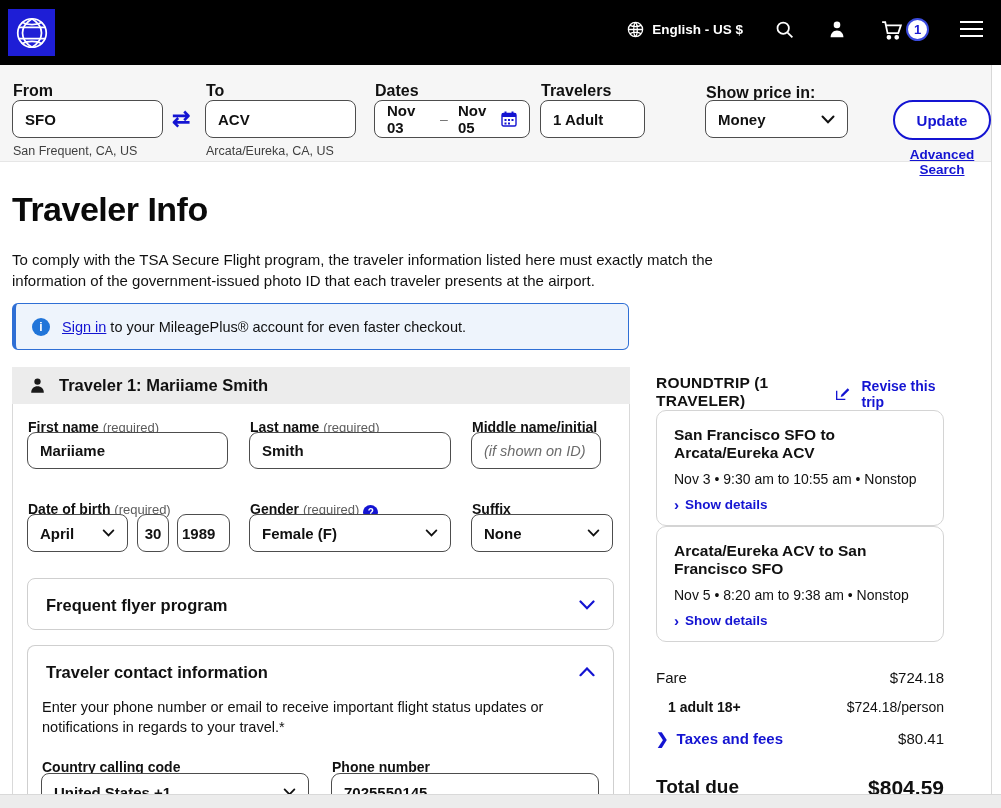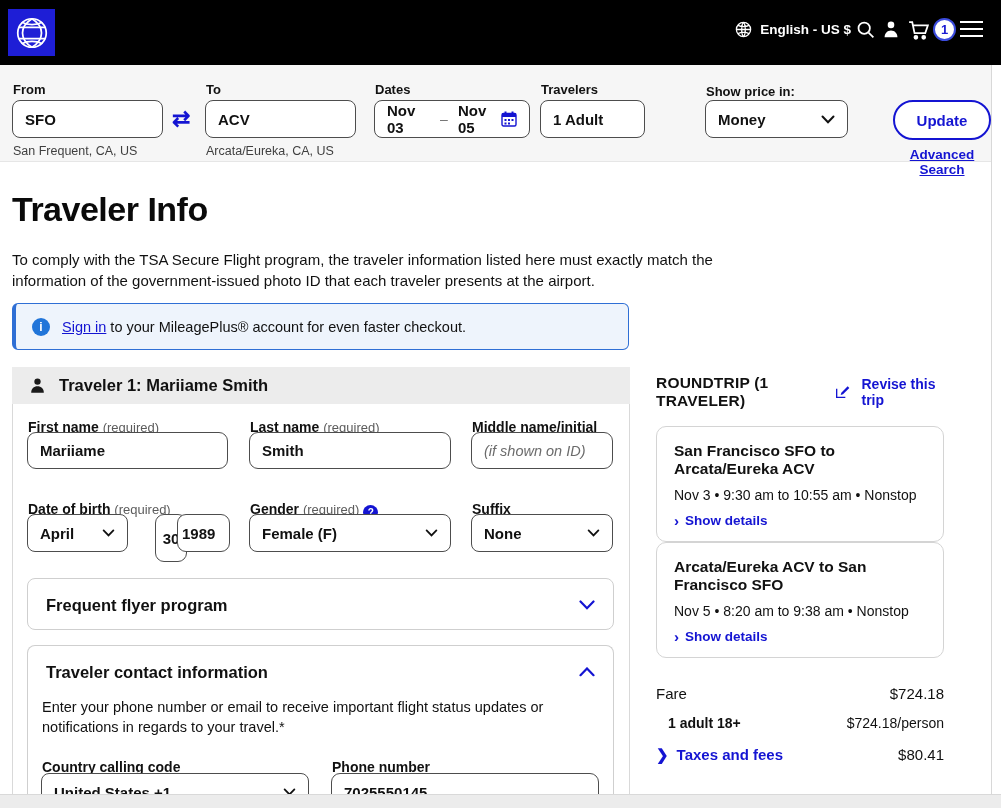--- a/index.html
+++ b/index.html
@@ -14,32 +14,32 @@
   body{
     position:relative;overflow:hidden;background:#fff;
     font-family:"Liberation Sans",sans-serif;color:var(--ink);
   }
   .abs{position:absolute}
   svg{display:block}
 
   
   .topbar{left:0;top:0;width:1001px;height:65px;background:#000}
   .logo{left:8px;top:9px;width:47px;height:47px;background:#1e1ed6;display:flex;align-items:center;justify-content:center;cursor:pointer}
-  .nav-right{right:18px;top:0;height:58px;display:flex;align-items:center;gap:4px}
+  .nav-right{right:18px;top:0;height:58px;display:flex;align-items:center;gap:31px}
   .lang{display:flex;align-items:center;gap:7px;color:#fff;font-size:13.5px;font-weight:700;cursor:pointer}
   .icon-btn{cursor:pointer;display:flex;align-items:center}
   .cart-wrap{display:flex;align-items:center;gap:2px;cursor:pointer}
   .badge{width:23px;height:23px;border-radius:50%;background:#fff;border:2.5px solid #3b4bdd;color:#1a1ad2;
          font-size:13px;font-weight:700;display:flex;align-items:center;justify-content:center}
   .burger{display:flex;flex-direction:column;gap:4.5px;cursor:pointer}
   .burger i{display:block;width:23px;height:2.5px;background:#fff}
 
   
   .searchbar{left:0;top:65px;width:1001px;height:97px;background:#f6f6f6;border-bottom:1px solid #e6e6e6}
-  .slbl{font-size:13px;font-weight:700;color:#111}
+  .slbl{font-size:16px;font-weight:700;color:#111}
   .sbox{background:#fff;border:1px solid var(--border-dark);border-radius:8px;height:38px;
         display:flex;align-items:center;padding:0 12px;font-size:15px;font-weight:700;color:#111;cursor:text}
   .ssub{font-size:12.5px;color:#3f3f3f}
   .dash{color:#777;font-weight:400;margin:0 10px;font-size:14px}
   .chev-black{margin-left:auto}
   .update-btn{left:893px;top:100px;width:98px;height:40px;border-radius:21px;border:2px solid var(--accent);
         background:#fff;color:var(--accent);font-weight:700;font-size:15px;display:flex;align-items:center;justify-content:center;cursor:pointer}
   .adv-link{left:893px;top:147px;width:98px;text-align:center;font-size:13.5px;font-weight:700;color:var(--accent);
         text-decoration:underline;cursor:pointer}
 
@@ -68,21 +68,21 @@
           display:flex;align-items:center;padding:0 12px;font-size:15px;font-weight:600;color:#111;cursor:pointer}
   .help{width:15px;height:15px;border-radius:50%;background:var(--accent);color:#fff;font-size:10px;font-weight:700;
         display:inline-flex;align-items:center;justify-content:center;vertical-align:-2px;margin-left:4px;cursor:pointer}
   .accordion{background:#fff;border:1px solid #cfcfcf;border-radius:8px}
   .acc-head{display:flex;align-items:center;justify-content:space-between;padding:0 18px;height:52px;cursor:pointer}
   .acc-title{font-size:16.5px;font-weight:700;color:#111}
   .contact-desc{left:42px;top:697px;width:546px;font-size:14.5px;line-height:20px;color:#111}
 
   
   .sidebar{left:656px;top:374px;width:288px}
-  .side-head{display:flex;align-items:center;justify-content:space-between;margin-bottom:16px}
+  .side-head{display:flex;align-items:flex-end;justify-content:space-between;margin-bottom:0}
   .side-title{font-size:15.5px;font-weight:800;letter-spacing:.2px}
   .revise{display:flex;align-items:center;gap:12px;color:var(--accent);font-size:14px;font-weight:700;cursor:pointer}
   .seg{border:1px solid #d4d4d4;border-radius:10px;padding:15px 17px 13px;background:#fff}
   .seg-route{font-size:15.5px;font-weight:700;margin-bottom:9px}
   .seg-detail{font-size:14px;margin-bottom:10px}
   .seg-link{color:var(--accent);font-size:13.5px;font-weight:700;display:flex;align-items:center;gap:6px;cursor:pointer}
   .chevR{font-size:15px;font-weight:700;line-height:1}
   .row{display:flex;justify-content:space-between;align-items:flex-start}
   .fare-row{margin-top:27px;font-size:15px}
   .adult-row{margin-top:13px;padding-left:12px;font-size:14px}
@@ -231,37 +231,37 @@
 <div class="abs" style="left:27px;top:432px;width:201px">
   <input class="finput" value="Mariiame" style="">
 </div>
 <div class="abs flbl" style="left:250px;top:419px">
   <span>Last name</span> <span class="freq">(required)</span>
 </div>
 <div class="abs" style="left:249px;top:432px;width:202px">
   <input class="finput" value="Smith" style="">
 </div>
 <div class="abs flbl" style="left:472px;top:419px">Middle name/initial</div>
-<div class="abs" style="left:471px;top:432px;width:142px">
+<div class="abs" style="left:471px;top:432px;width:130px">
   <input class="finput" placeholder="(if shown on ID)" style="">
 </div>
 
 <div class="abs flbl" style="left:28px;top:501px">
   <span>Date of birth</span> <span class="freq">(required)</span>
 </div>
 <div class="abs fselect" style="left:27px;top:514px;width:101px">
   <span>April</span>
   <span class="chev-black">
     <svg width="13" height="8" viewBox="0 0 14 9" fill="none" stroke="#111" stroke-width="2" stroke-linecap="round">
         <path d="M1.5 1.5L7 7.2l5.5-5.7"></path>
       </svg>
   </span>
 </div>
 <div class="abs" style="left:137px;top:514px;width:32px">
-  <input class="finput" style="height: 48px; padding: 0px; text-align: center; margin-left: 18px;" value="30">
+  <input class="finput" style="height: 38px; padding: 0px; text-align: center;" value="30">
 </div>
 <div class="abs" style="left:177px;top:514px;width:53px">
   <input class="finput" style="height: 38px; padding: 4px; text-align: left;" value="1989">
 </div>
 
 <div class="abs flbl" style="left:250px;top:501px">
   <span>Gender</span> <span class="freq">(required)</span><span class="help">?</span>
 </div>
 <div class="abs fselect" style="left:249px;top:514px;width:202px">
   <span>Female (F)</span>

